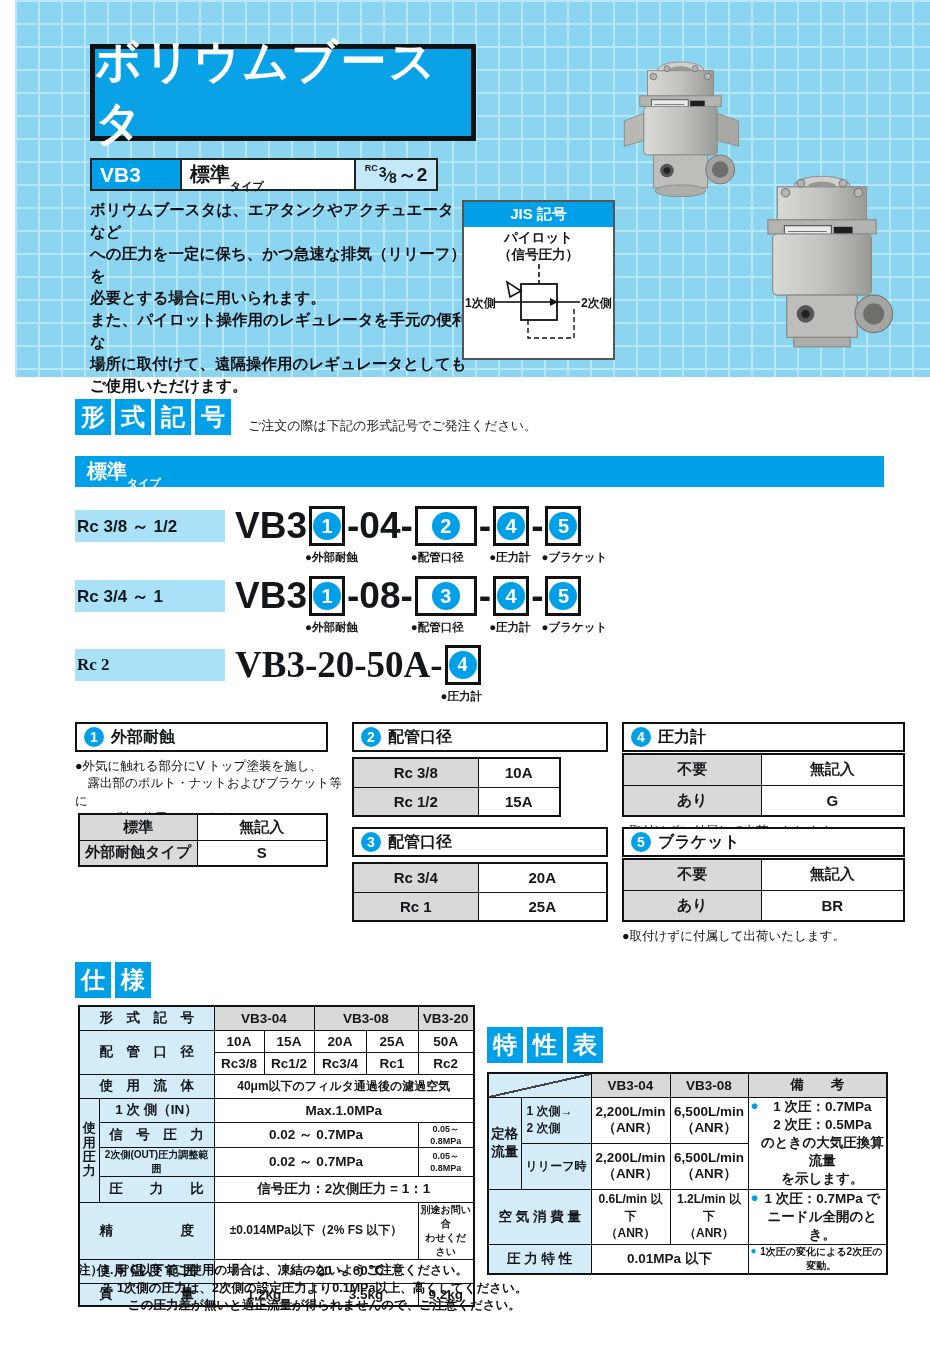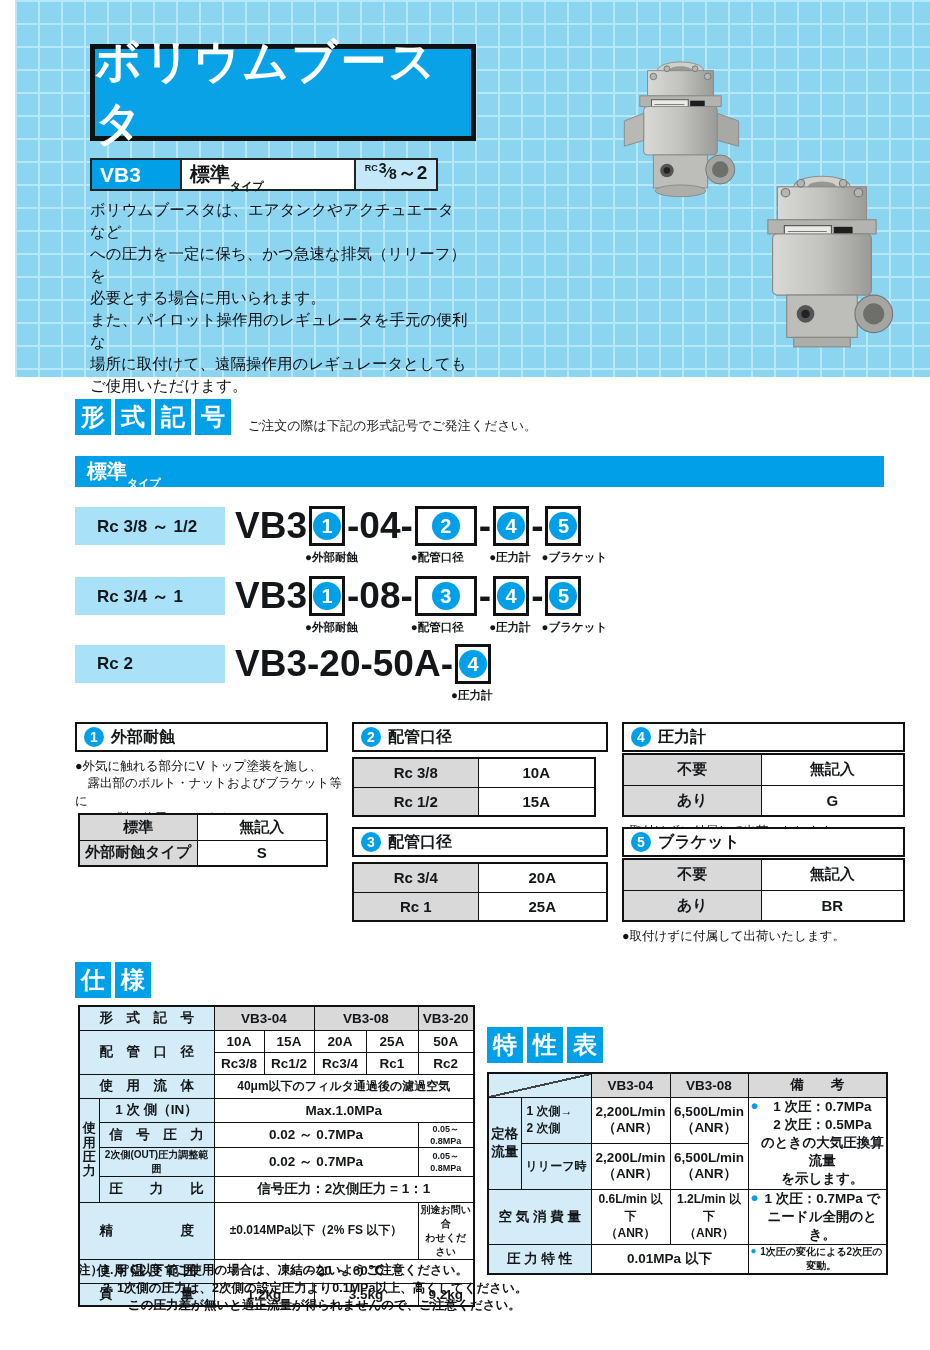--- a/index.html
+++ b/index.html
@@ -18,49 +18,49 @@
     border:5px solid #111;box-sizing:border-box;display:flex;align-items:center;justify-content:center;
     color:#fff;font-size:46px;font-weight:bold;letter-spacing:2px;}
   .hdr-row{position:absolute;left:75px;top:158px;width:348px;height:33px;display:flex;
     border:2px solid #222;box-sizing:border-box;background:#fff;}
   .hdr-model{width:88px;background:#00a0e9;color:#fff;font-size:21px;font-weight:bold;
     display:flex;align-items:center;padding-left:8px;box-sizing:border-box;}
   .hdr-type{flex:1;background:#fff;display:flex;align-items:center;padding-left:8px;border-left:2px solid #222;box-sizing:border-box;}
   .t-main{font-size:20px;font-weight:bold;}
   .t-small{font-size:11px;font-weight:bold;margin-top:24px;}
   .hdr-size{width:82px;background:#c3e9f8;border-left:2px solid #222;box-sizing:border-box;
-    display:flex;justify-content:center;gap:1px;}
+    display:flex;align-items:center;justify-content:center;gap:1px;}
   .rc{font-size:9px;font-weight:bold;align-self:flex-start;margin-top:3px;}
   .fr{font-size:14px;font-weight:bold;}
   .fn{vertical-align:4px;}
   .fd{vertical-align:-2px;}
   .tail{font-size:19px;font-weight:bold;}
-  .desc{position:absolute;left:75px;top:199px;width:378px;font-size:15.5px;font-weight:normal;
+  .desc{position:absolute;left:75px;top:199px;width:378px;font-size:15.5px;font-weight:bold;
     line-height:1.42;color:#0e1116;}
   .jis-box{position:absolute;left:447px;top:200px;width:153px;height:160px;background:#fff;
     border:2px solid #555;box-sizing:border-box;}
   .jis-hdr{height:25px;background:#00a0e9;color:#fff;font-size:15px;font-weight:bold;
     display:flex;align-items:center;justify-content:center;}
   .jis-pilot{margin-top:3px;text-align:center;font-size:13.5px;font-weight:bold;line-height:1.25;}
   .jis-svg{position:absolute;left:0;top:62px;}
 
   
   .sq-row{display:flex;gap:4px;}
   .sq{width:36px;height:36px;background:#00a0e9;color:#fff;font-size:24px;font-weight:bold;
     display:flex;align-items:center;justify-content:center;}
   .mk-caption{position:absolute;left:248px;top:417px;font-size:13px;color:#222;}
 
   .type-bar{position:absolute;left:75px;top:456px;width:809px;height:31px;background:#00a0e9;
     color:#fff;display:flex;align-items:center;padding-left:12px;box-sizing:border-box;}
   .type-bar .t-small{color:#fff;}
 
   
   .mrow{position:absolute;left:75px;display:flex;align-items:center;}
-  .mrange{width:150px;height:38px;background:#a9e2f8;font-size:17px;font-weight:bold;
-    display:flex;align-items:center;padding-left:22px;box-sizing:border-box;}
+  .mrange{width:150px;height:32px;background:#a9e2f8;font-size:17px;font-weight:bold;
+    display:flex;align-items:center;padding-left:2px;box-sizing:border-box;}
   .cline{display:flex;align-items:center;margin-left:10px;font-weight:bold;}
   .cpre{font-size:37px;letter-spacing:0px;}
   .citem{position:relative;margin:0 2px;}
   .cbox{width:36px;height:40px;border:3px solid #111;background:#fff;box-sizing:border-box;
     display:flex;align-items:center;justify-content:center;}
   .cbox.wide{width:62px;}
   .ccirc{width:28px;height:28px;border-radius:50%;background:#00a0e9;color:#fff;
     font-size:20px;font-weight:bold;display:flex;align-items:center;justify-content:center;}
   .clabel{position:absolute;top:44px;left:-4px;font-size:11.5px;font-weight:bold;white-space:nowrap;}
 
@@ -116,20 +116,37 @@
       </div>
     </div>
 
     <div class="desc ml">ボリウムブースタは、エアタンクやアクチュエータなど
 への圧力を一定に保ち、かつ急速な排気（リリーフ）を
 必要とする場合に用いられます。
 また、パイロット操作用のレギュレータを手元の便利な
 場所に取付けて、遠隔操作用のレギュレータとしても
 ご使用いただけます。</div>
 
+    <div class="jis-box">
+      <div class="jis-hdr">JIS 記号</div>
+      <div class="jis-pilot ml">パイロット
+（信号圧力）</div>
+      <svg class="jis-svg" width="150" height="95" viewBox="0 0 150 95">
+        <line x1="75" y1="0" x2="75" y2="20" stroke="#111" stroke-width="1.6" stroke-dasharray="5 3"></line>
+        <rect x="57" y="20" width="36" height="36" fill="#fff" stroke="#111" stroke-width="1.8"></rect>
+        <polygon points="57,27 43,18 46,33" fill="#fff" stroke="#111" stroke-width="1.6"></polygon>
+        <line x1="30" y1="38" x2="57" y2="38" stroke="#111" stroke-width="1.6"></line>
+        <line x1="57" y1="38" x2="86" y2="38" stroke="#111" stroke-width="1.6"></line>
+        <polygon points="86,34 94,38 86,42" fill="#111"></polygon>
+        <line x1="93" y1="38" x2="116" y2="38" stroke="#111" stroke-width="1.6"></line>
+        <path d="M 64 56 L 64 74 L 110 74 L 110 44" fill="none" stroke="#111" stroke-width="1.4" stroke-dasharray="5 3"></path>
+        <text x="1" y="43" font-size="12" font-weight="bold" fill="#111">1次側</text>
+        <text x="117" y="43" font-size="12" font-weight="bold" fill="#111">2次側</text>
+      </svg>
+    </div>
 
     <svg class="abs" style="left:588px;top:55px;" width="155" height="165" viewBox="0 0 160 170">
       <defs>
         <linearGradient id="m1" x1="0" y1="0" x2="1" y2="0">
           <stop offset="0" stop-color="#d9d9d6"></stop>
             <stop offset="0.5" stop-color="#c2c2bf"></stop>
             <stop offset="1" stop-color="#9a9a97"></stop>
         </linearGradient>
       </defs>
       <ellipse cx="80" cy="16" rx="24" ry="9" fill="#cfcfcc" stroke="#8f8f8c"></ellipse>
@@ -254,21 +271,21 @@
       <span class="cpre">-</span>
       <span class="citem">
         <span class="cbox">
             <span class="ccirc">5</span>
           </span>
         <span class="clabel">●ブラケット</span>
       </span>
     </div>
   </div>
 
-  <div class="mrow" style="top:643px;">
+  <div class="mrow" style="top:643px;font-family:Liberation Serif, serif;">
     <div class="mrange">Rc 2</div>
     <div class="cline">
       <span class="cpre">VB3-20-50A-</span>
       <span class="citem">
         <span class="cbox">
             <span class="ccirc">4</span>
           </span>
         <span class="clabel">●圧力計</span>
       </span>
     </div>
@@ -295,21 +312,21 @@
           <td class="lh">外部耐蝕タイプ</td>
           <td>S</td>
         </tr>
   </tbody>
     </table>
 
   <div class="opt-hdr" style="left:352px;top:722px;width:256px;">
     <span class="onum">2</span>
     <span>配管口径</span>
   </div>
-  <table class="opt" style="left:352px;top:757px;width:244px;">
+  <table class="opt" style="left:352px;top:757px;width:209px;">
     <colgroup>
         <col style="width:125px">
         <col>
       </colgroup>
     <tbody>
         <tr style="height:29px;">
           <td class="lh">Rc 3/8</td>
           <td>10A</td>
         </tr>
     <tr style="height:29px;">

